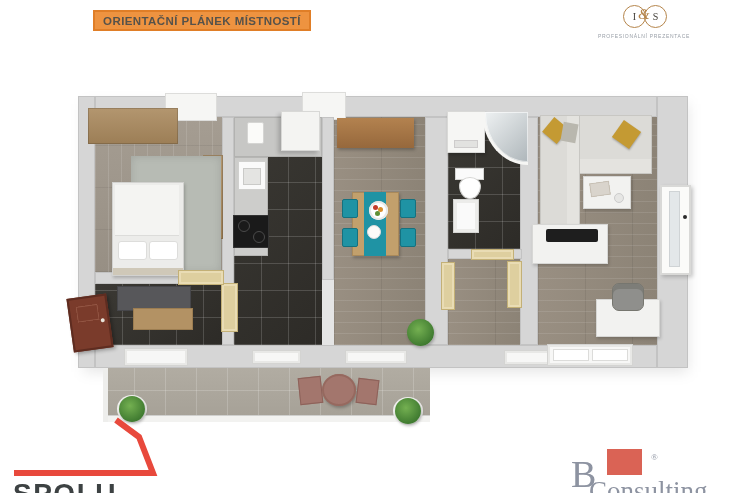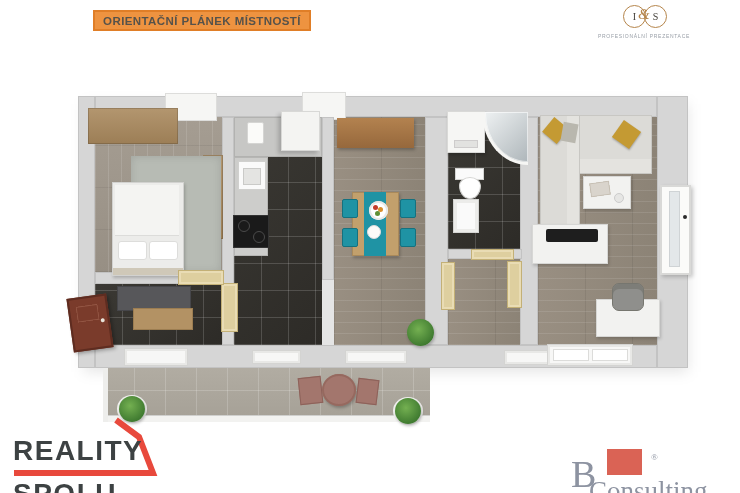--- a/index.html
+++ b/index.html
@@ -194,21 +194,20 @@
     <div class="abs window-sill" style="left:547px;top:344px;width:84px;height:20px;">
       <div class="abs" style="left:5px;top:4px;width:34px;height:10px;background:#ffffff;border:1px solid #dcdcda;"></div>
       <div class="abs" style="left:44px;top:4px;width:34px;height:10px;background:#ffffff;border:1px solid #dcdcda;"></div>
     </div>
   </div>
 
   <svg class="abs" style="left:0;top:0;" width="740" height="493" viewBox="0 0 740 493">
     <polyline points="14,473 153,473 139,437 116,420" fill="none" stroke="#e8493c" stroke-width="6" stroke-linejoin="miter"></polyline>
   </svg>
 
-  <div class="abs reality-word" style="left:13px;top:437px;">REALITY</div>
   <div class="abs reality-word" style="left:13px;top:480px;">SPOLU</div>
 
   <div class="abs" style="left:560px;top:438px;width:180px;height:55px;">
     <div class="abs" style="left:47px;top:11px;width:35px;height:26px;background:#da6355;"></div>
     <span class="abs broker-serif" style="left:11px;top:17px;font-size:38px;">B</span>
     <span class="abs broker-serif" style="left:91px;top:15px;font-size:9px;">®</span>
     <span class="abs broker-serif" style="left:29px;top:40px;font-size:27px;">Consulting</span>
   </div>
 
 </div>

